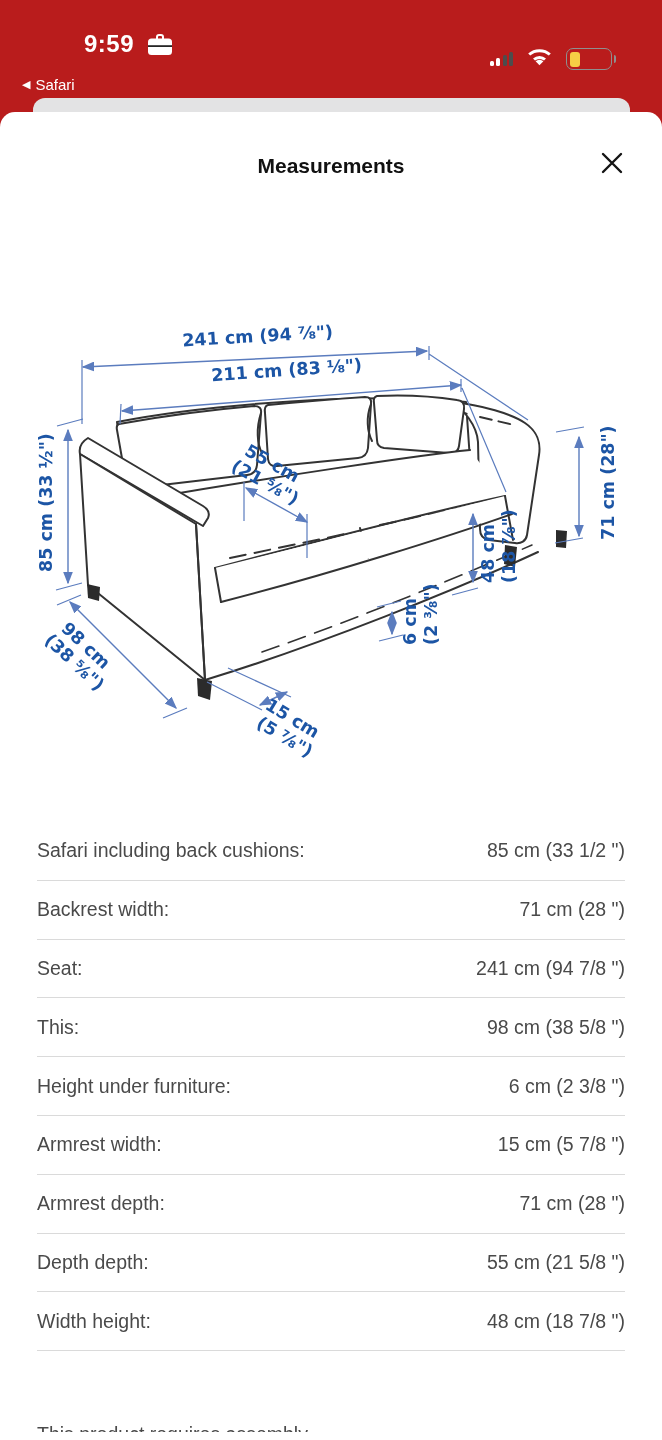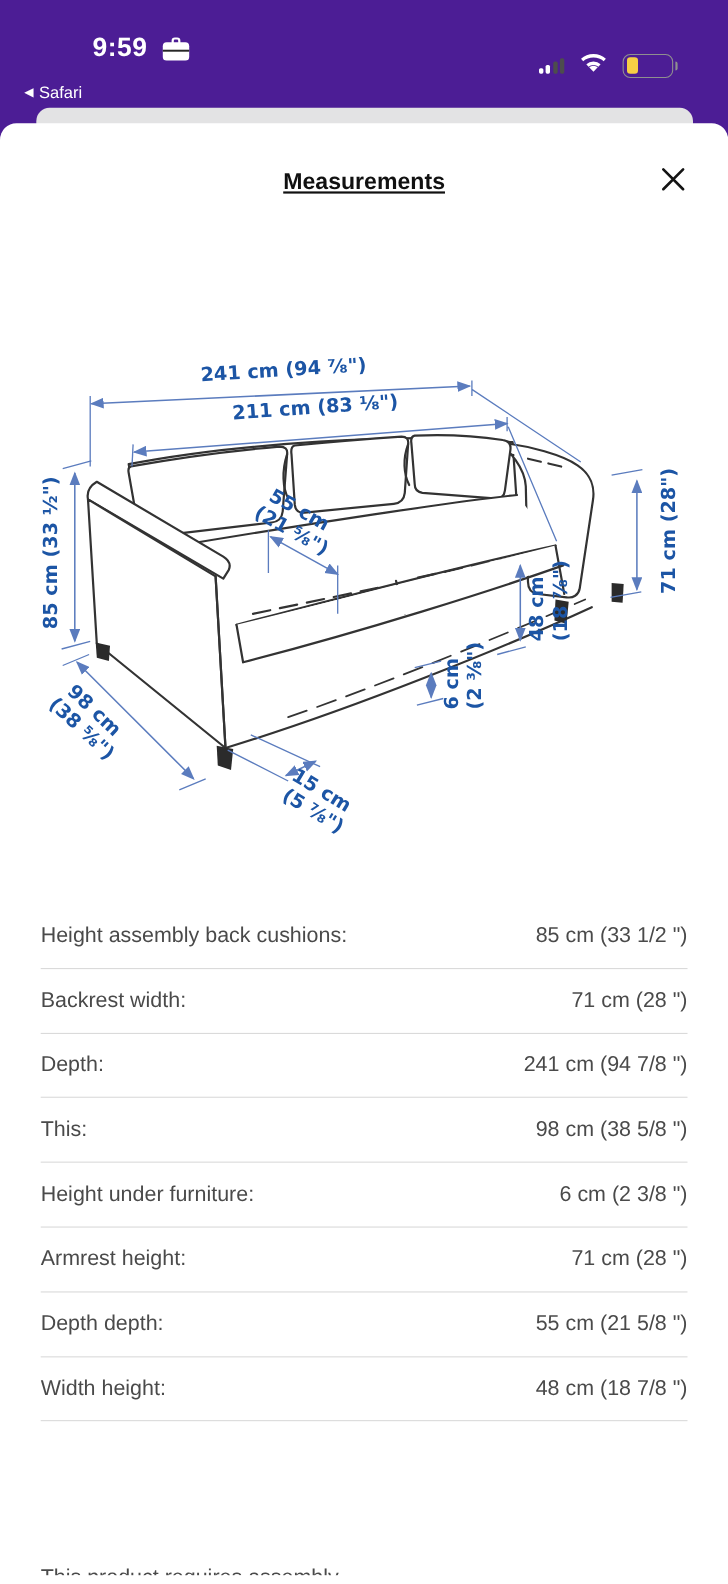--- a/index.html
+++ b/index.html
@@ -1,18 +1,18 @@
 <!DOCTYPE html>
 <html><head>
 <meta charset="utf-8">
 <style>
   html,body{margin:0;padding:0;background:#000;}
   body{width:662px;height:1440px;overflow:hidden;position:relative;
        font-family:"Liberation Sans","DejaVu Sans",sans-serif;}
-  .stage{position:absolute;inset:0;background:#4c1d95;}
+  .stage{position:absolute;inset:0;background:#b91c1c;}
 
   
   .statusbar{position:absolute;left:0;top:0;width:662px;height:98px;color:#fff;}
   .sb-time{position:absolute;left:84px;top:30px;font-size:24px;font-weight:700;letter-spacing:.5px;}
   .sb-briefcase{position:absolute;left:147px;top:33px;}
   .sb-back{position:absolute;left:22px;top:76px;font-size:15px;color:#fff;display:flex;align-items:center;gap:5px;}
   .sb-back .tri{font-size:11px;line-height:1;}
   .sb-right{position:absolute;right:50px;top:48px;display:flex;align-items:center;gap:14px;}
   .sig{display:flex;align-items:flex-end;gap:2.5px;height:14px;}
   .sig i{display:block;width:4px;border-radius:1.5px;background:#fff;}
@@ -20,21 +20,21 @@
   .sig i:nth-child(3){height:11px;background:#4d4d4d;} .sig i:nth-child(4){height:14px;background:#4d4d4d;}
   .batt{position:relative;width:46px;height:22px;}
   .batt .body{position:absolute;inset:0;border:1.5px solid #8f8f8f;border-radius:7px;}
   .batt .fill{position:absolute;left:3.5px;top:3.5px;width:10px;height:15px;border-radius:3px;background:#f6ce45;}
   .batt .nub{position:absolute;right:-4px;top:7px;width:2.5px;height:8px;background:#8f8f8f;border-radius:0 2px 2px 0;}
 
   
   .backcard{position:absolute;left:33px;top:98px;width:597px;height:40px;background:#e3e3e4;border-radius:12px 12px 0 0;}
   .sheet{position:absolute;left:0;top:112px;width:662px;height:1328px;background:#fff;border-radius:15px 15px 0 0;}
   .sheet-title{position:absolute;left:0;top:42px;width:100%;text-align:center;
-               font-size:21px;font-weight:700;color:#111;text-decoration:underline;}
+               font-size:21px;font-weight:700;color:#111;}
   .close-btn{position:absolute;right:30px;top:32px;width:40px;height:40px;display:flex;
              align-items:center;justify-content:center;cursor:pointer;background:none;border:none;padding:0;}
 
   
   .diagram{position:absolute;left:0;top:188px;width:662px;height:470px;}
 
   
   .mtable{position:absolute;left:37px;top:710px;width:588px;}
   .mrow{height:57.8px;display:flex;align-items:center;justify-content:space-between;
         border-bottom:1px solid #dadada;font-size:19.5px;color:#4a4a4a;}
@@ -193,41 +193,45 @@
           <text transform="translate(292,425) rotate(31)">
             <tspan x="0" y="0">15 cm</tspan>
             <tspan x="0" y="20">(5 ⅞")</tspan>
           </text>
         </g>
       </svg>
     </div>
 
     <div class="mtable">
         <div class="mrow">
-          <span class="lbl">Height assembly back cushions:</span>
+          <span class="lbl">Safari including back cushions:</span>
           <span class="val">85 cm (33 1/2 ")</span>
         </div>
         <div class="mrow">
           <span class="lbl">Backrest width:</span>
           <span class="val">71 cm (28 ")</span>
         </div>
         <div class="mrow">
-          <span class="lbl">Depth:</span>
+          <span class="lbl">Seat:</span>
           <span class="val">241 cm (94 7/8 ")</span>
         </div>
         <div class="mrow">
           <span class="lbl">This:</span>
           <span class="val">98 cm (38 5/8 ")</span>
         </div>
         <div class="mrow">
           <span class="lbl">Height under furniture:</span>
           <span class="val">6 cm (2 3/8 ")</span>
         </div>
         <div class="mrow">
-          <span class="lbl">Armrest height:</span>
+          <span class="lbl">Armrest width:</span>
+          <span class="val">15 cm (5 7/8 ")</span>
+        </div>
+        <div class="mrow">
+          <span class="lbl">Armrest depth:</span>
           <span class="val">71 cm (28 ")</span>
         </div>
         <div class="mrow">
           <span class="lbl">Depth depth:</span>
           <span class="val">55 cm (21 5/8 ")</span>
         </div>
         <div class="mrow">
           <span class="lbl">Width height:</span>
           <span class="val">48 cm (18 7/8 ")</span>
         </div>

